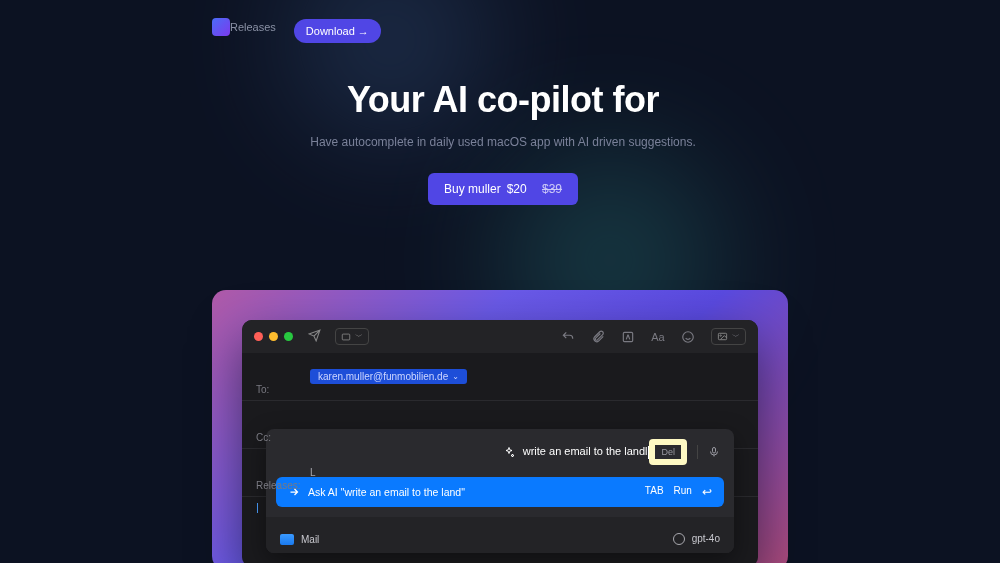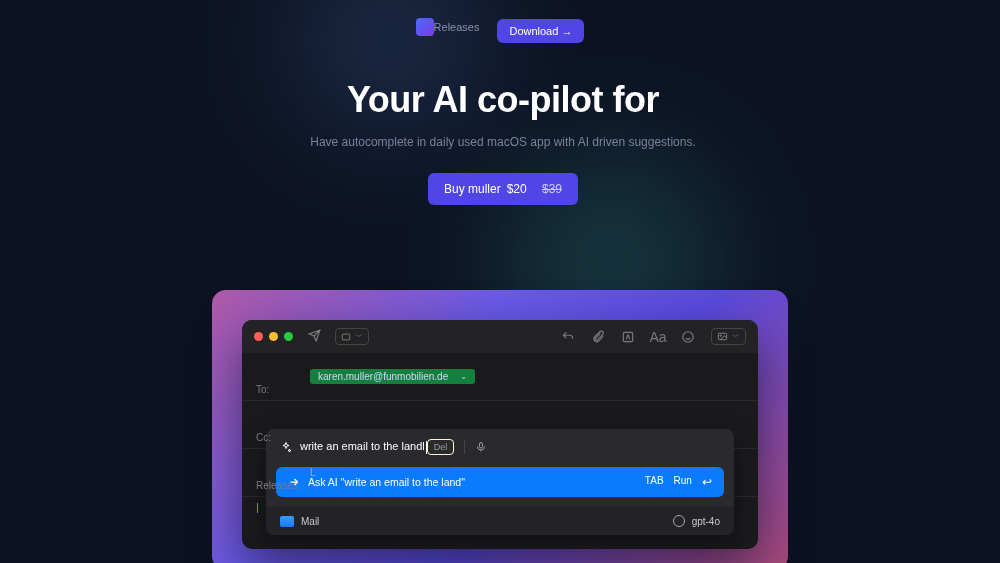--- a/index.html
+++ b/index.html
@@ -24,37 +24,37 @@
     .glow-2 { width: 220px; height: 220px; background: #2a7a7a; top: 150px; left: 500px; }
 
     
     .header {
       position: absolute;
       top: 12px;
       left: 212px;
       right: 212px;
       display: flex;
       align-items: center;
-      justify-content: center;
+      justify-content: flex-start;
       height: 30px;
     }
     .logo {
       width: 18px;
       height: 18px;
       background: linear-gradient(135deg, #4a6cf7, #7c3aed);
       border-radius: 4px;
     }
     .nav-right { display: flex; align-items: center; gap: 18px; }
     .nav-link { color: #8a91a5; font-size: 11px; text-decoration: none; }
     .download-btn {
       background: #5046e5;
       color: #fff;
       font-size: 11px;
       padding: 6px 12px;
-      border-radius: 6px;
+      border-radius: 12px;
       border: none;
       display: flex;
       align-items: center;
       gap: 4px;
       cursor: pointer;
       margin-top: 8px;
     }
 
     
     .hero {
@@ -121,69 +121,69 @@
     }
     .tb-left { display: flex; align-items: center; gap: 14px; }
     .traffic { display: flex; gap: 6px; }
     .tl { width: 9px; height: 9px; border-radius: 50%; }
     .tl.red { background: #ff5f57; }
     .tl.yellow { background: #febc2e; }
     .tl.green { background: #28c840; }
     .tb-icons-left { display: flex; gap: 14px; color: #888; }
     .tb-icons-right { display: flex; gap: 16px; color: #7a7a82; align-items: center; }
     .tb-ico { width: 14px; height: 14px; display: flex; align-items: center; justify-content: center; }
-    .aa { font-size: 14px; }
+    .aa { font-size: 11px; }
     .dropdown-btn { display:flex; align-items:center; gap:4px; border:1px solid #444; border-radius:4px; padding:2px 5px; font-size:9px;}
 
     .mail-body { padding: 0; }
     .field-row {
       display: flex;
       align-items: center;
       padding: 5px 14px;
       border-bottom: 1px solid #2a2a2e;
       font-size: 10px;
       gap: 8px;
     }
     .field-label { color: #7a7a82; width: 46px; margin-top: 26px; }
     .chip {
-      background: #15803d;
+      background: #1d4ed8;
       color: #cdd6ff;
       padding: 2px 8px;
       border-radius: 3px;
       font-size: 10px;
       display: inline-flex;
       align-items: center;
-      gap: 12px;
+      gap: 4px;
     }
     .chev { font-size: 8px; }
 
     
     .ai-popup {
       margin: 8px 24px 14px;
       background: #2a2a2e;
       border-radius: 8px;
       box-shadow: 0 8px 24px rgba(0,0,0,0.4);
       overflow: hidden;
     }
     .ai-input-row {
       display: flex;
       align-items: center;
-      justify-content: flex-start;
+      justify-content: flex-end;
       padding: 10px 14px 12px;
     }
     .ai-left { display: flex; align-items: center; gap: 8px; }
     .ai-icon { width: 12px; height: 12px; color:#fff; }
     .ai-input { color: #fff; font-size: 11px; }
     .cursor {
       display: inline-block; width: 1px; height: 13px;
       background: #fff; vertical-align: middle;
       margin-left: 1px;
     }
     .ai-right { display: flex; align-items: center; gap: 10px; color: #9a9aa2; font-size: 10px; }
-    .del-btn { border: 1px solid #fef9c3; border-radius: 4px; padding: 2px 6px; font-size: 9px; }
+    .del-btn { border: 6px solid #fef9c3; border-radius: 4px; padding: 2px 6px; font-size: 9px; }
     .divider { width:1px; height:14px; background:#444; }
 
     .ask-ai {
       margin: 0 10px 10px;
       background: #0a7aff;
       color: #fff;
       border-radius: 6px;
       padding: 8px 12px;
       display: flex;
       align-items: center;
@@ -196,21 +196,21 @@
 
     .ai-footer {
       background: #232326;
       display: flex;
       align-items: center;
       justify-content: space-between;
       padding: 8px 14px;
       font-size: 10px;
       color: #c8c8ce;
     }
-    .footer-left, .footer-right { display:flex; align-items:flex-end; gap:7px; }
+    .footer-left, .footer-right { display:flex; align-items:flex-start; gap:7px;margin-top:8px; }
     .mail-icon {
       width: 14px; height: 11px;
       background: linear-gradient(#3a9aff,#1a7aef);
       border-radius: 2px;
     }
     .gpt-icon {
       width: 12px; height: 12px;
       border: 1.5px solid #a8a8ae;
       border-radius: 50%;
     }

